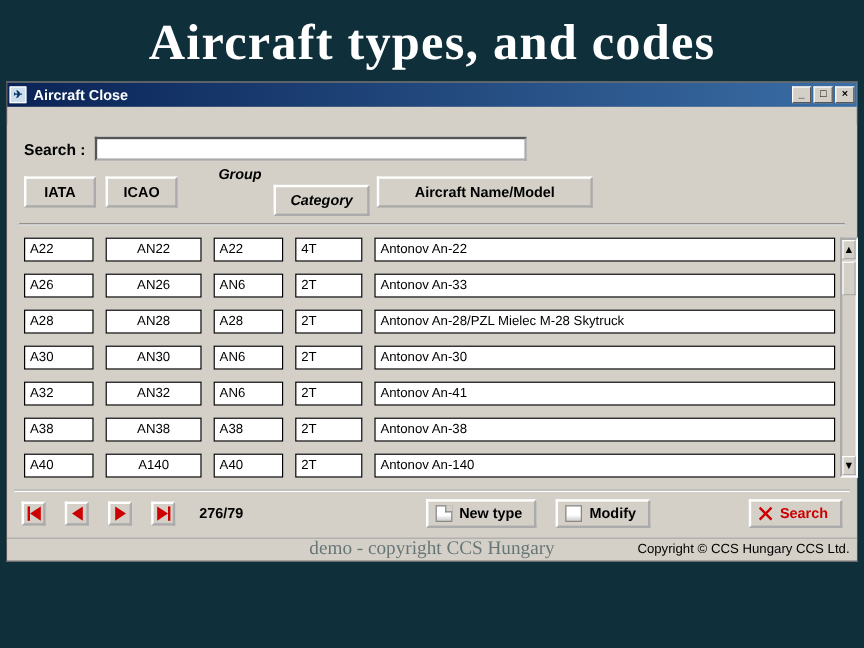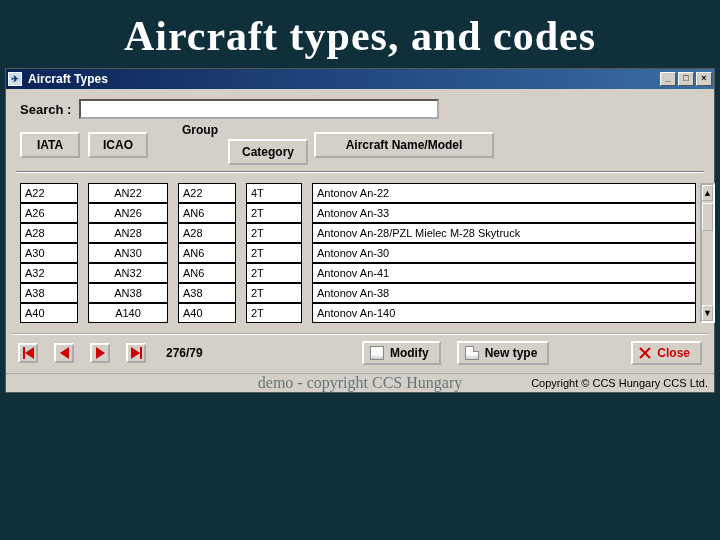--- a/index.html
+++ b/index.html
@@ -50,20 +50,21 @@
     width: 16px; height: 14px;
     background: #d4d0c8;
     border: 1px solid #fff;
     border-right-color: #555; border-bottom-color: #555;
     font-size: 9px; line-height: 11px; text-align: center;
     color: #000; font-family: sans-serif;
   }
   .client {
     background: #d4d0c8;
     padding: 6px 6px 4px 6px;
+    margin-top: 15px;
   }
   .search-row {
     display: flex; align-items: center; gap: 8px;
     padding: 4px 8px 8px 8px;
   }
   .search-label { font-size: 13px; font-weight: bold; }
   .search-input {
     flex: 0 0 360px;
     height: 20px;
     background: #fff;
@@ -79,41 +80,41 @@
     background: #d4d0c8;
     border: 2px outset #fff;
     font-size: 12px; font-weight: bold;
     padding: 4px 8px;
     text-align: center;
   }
   .w-iata { width: 60px; }
   .w-icao { width: 60px; }
   .w-cat  { width: 80px; }
   .w-name { width: 180px; }
-  .group-wrap { position: relative; width: 150px; height: 36px; }
+  .group-wrap { position: relative; width: 150px; height: 36px; font-style: italic; }
   .group-top {
     position: absolute; top: -4px; left: 26px;
     font-size: 12px; font-weight: bold;
   }
   .cat-btn {
     position: absolute; top: 12px; left: 72px;
   }
   .divider {
     height: 2px;
     background: #808080;
     border-bottom: 1px solid #fff;
     margin: 0 4px 4px 4px;
   }
   .grid-area {
     display: flex;
     margin: 0 4px;
   }
   .rows {
     flex: 1;
-    display: flex; flex-direction: column; 
+    display: flex; flex-direction: column; gap: 10px;
     padding: 6px 4px 6px 4px;
   }
   .row {
     display: flex; align-items: center; gap: 10px;
   }
   .cell {
     background: #fff;
     border: 1px solid #000;
     font-size: 11px;
     padding: 3px 4px;
@@ -199,21 +200,21 @@
 </style>
 </head>
 <body>
 
 <div class="slide-title">Aircraft types, and codes</div>
 
 <div class="window">
 
   <div class="titlebar">
     <div class="app-icon">✈</div>
-    <div class="title-text">Aircraft Types</div>
+    <div class="title-text">Aircraft Close</div>
     <div class="win-btns">
       <div class="win-btn">_</div>
       <div class="win-btn">□</div>
       <div class="win-btn">×</div>
     </div>
   </div>
 
   <div class="client">
 
     <div class="search-row">
@@ -311,33 +312,33 @@
         <span class="nav-last-wrap">
             <span class="nav-next"></span>
             <span class="nav-bar"></span>
           </span>
       </div>
       <div class="counter">276/79</div>
 
       <div class="spacer"></div>
 
       <div class="action-btn">
+        <span class="ic ic-new"></span>
+        <span>New type</span>
+      </div>
+      <div class="action-btn">
         <span class="ic ic-mod"></span>
         <span>Modify</span>
       </div>
-      <div class="action-btn">
-        <span class="ic ic-new"></span>
-        <span>New type</span>
-      </div>
 
       <div style="width:50px"></div>
 
       <div class="action-btn close-btn">
         <span class="ic-close"></span>
-        <span>Close</span>
+        <span>Search</span>
       </div>
     </div>
   </div>
 
   <div class="copyright-bar">Copyright © CCS Hungary CCS Ltd.</div>
 
   <div class="overlay">
     <div>demo - copyright CCS Hungary</div>
   </div>
 </div>

